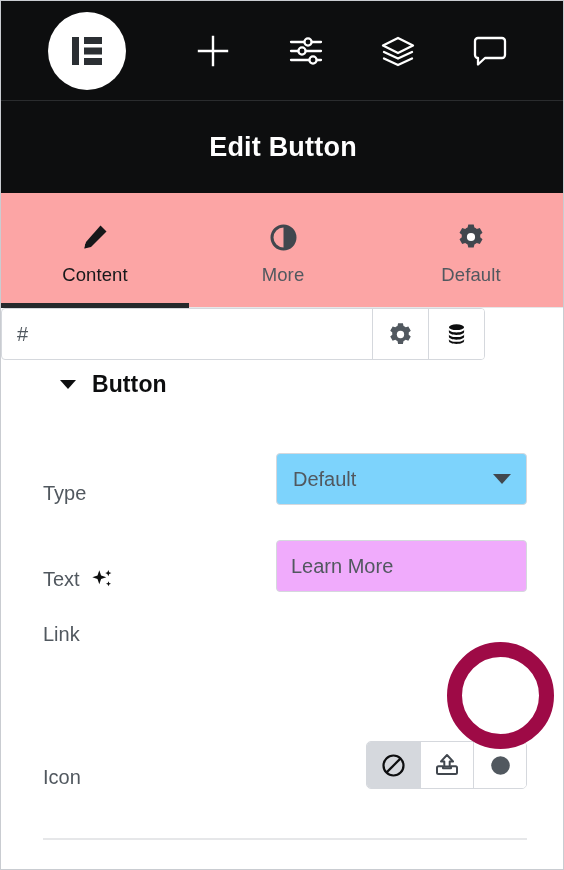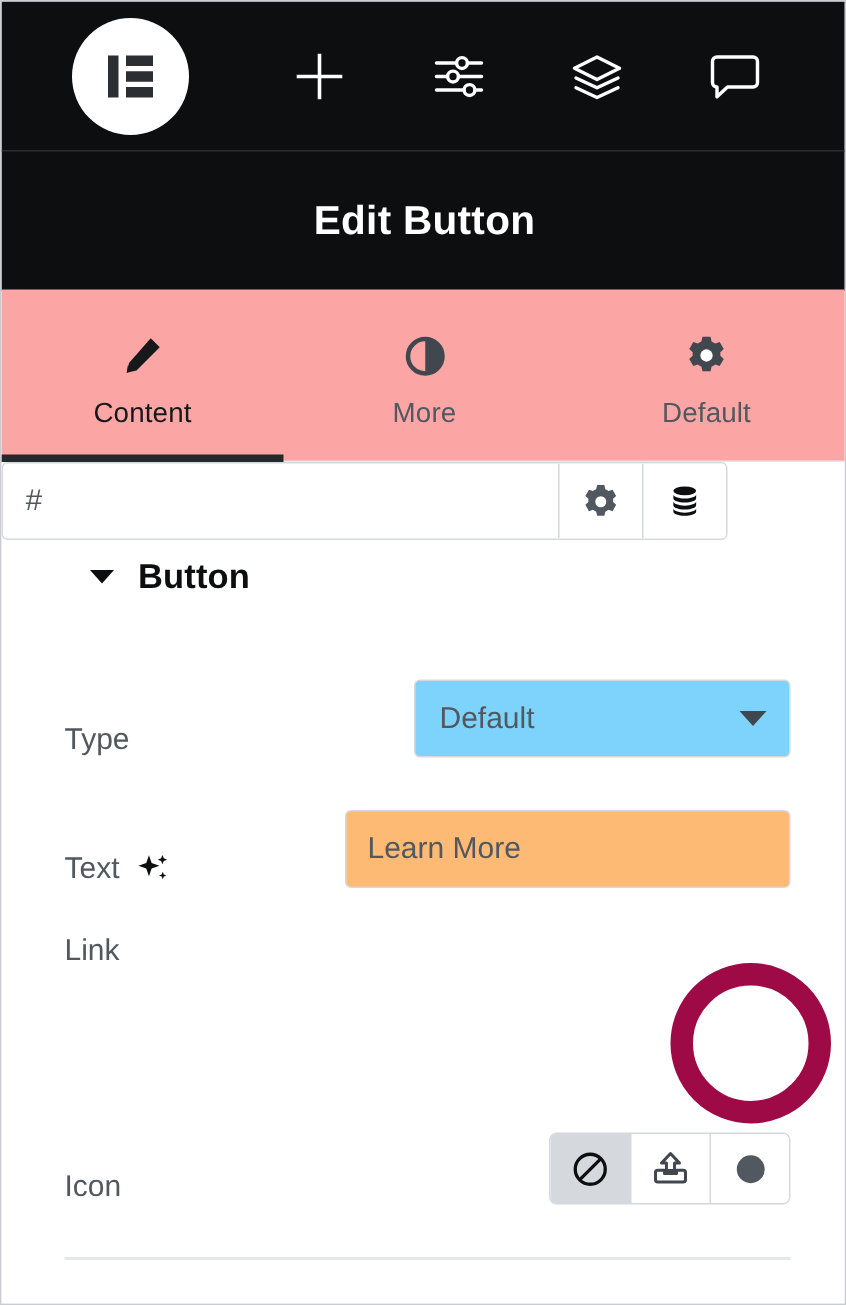--- a/index.html
+++ b/index.html
@@ -172,24 +172,24 @@
   .select-caret {
     width: 0; height: 0;
     border-left: 9px solid transparent;
     border-right: 9px solid transparent;
     border-top: 10px solid #41474e;
   }
 
   
   #row-text { top: 232px; height: 52px; justify-content: space-between; }
   .input-combo {
-    width: 297px; height: 52px;
+    width: 251px; height: 52px;
     border: 1px solid #d5d8dd;
     border-radius: 4px;
-    background: #fdba74;
+    background: #f0abfc;
     display: flex;
     align-items: stretch;
     overflow: hidden;
   }
   .input-combo .txt {
     flex: 1 1 auto;
     border: 0;
     outline: none;
     background: transparent;
     font-family: "Liberation Sans", sans-serif;
@@ -237,21 +237,21 @@
     position: absolute;
     left: 446px; top: 641px;
     width: 107px; height: 107px;
     border-radius: 50%;
     border: 15px solid #9e0a46;
     pointer-events: none;
     z-index: 30;
   }
 
   
-  #row-icon { top: 443px; height: 52px; justify-content: space-between; }
+  #row-icon { top: 429px; height: 52px; justify-content: space-between; }
   .btn-group {
     display: flex;
     border-radius: 5px;
     overflow: hidden;
     height: 48px;
     border: 1px solid #d5d8dd;
     background: #ffffff;
   }
   .btn-group > div {
     width: 53px;

